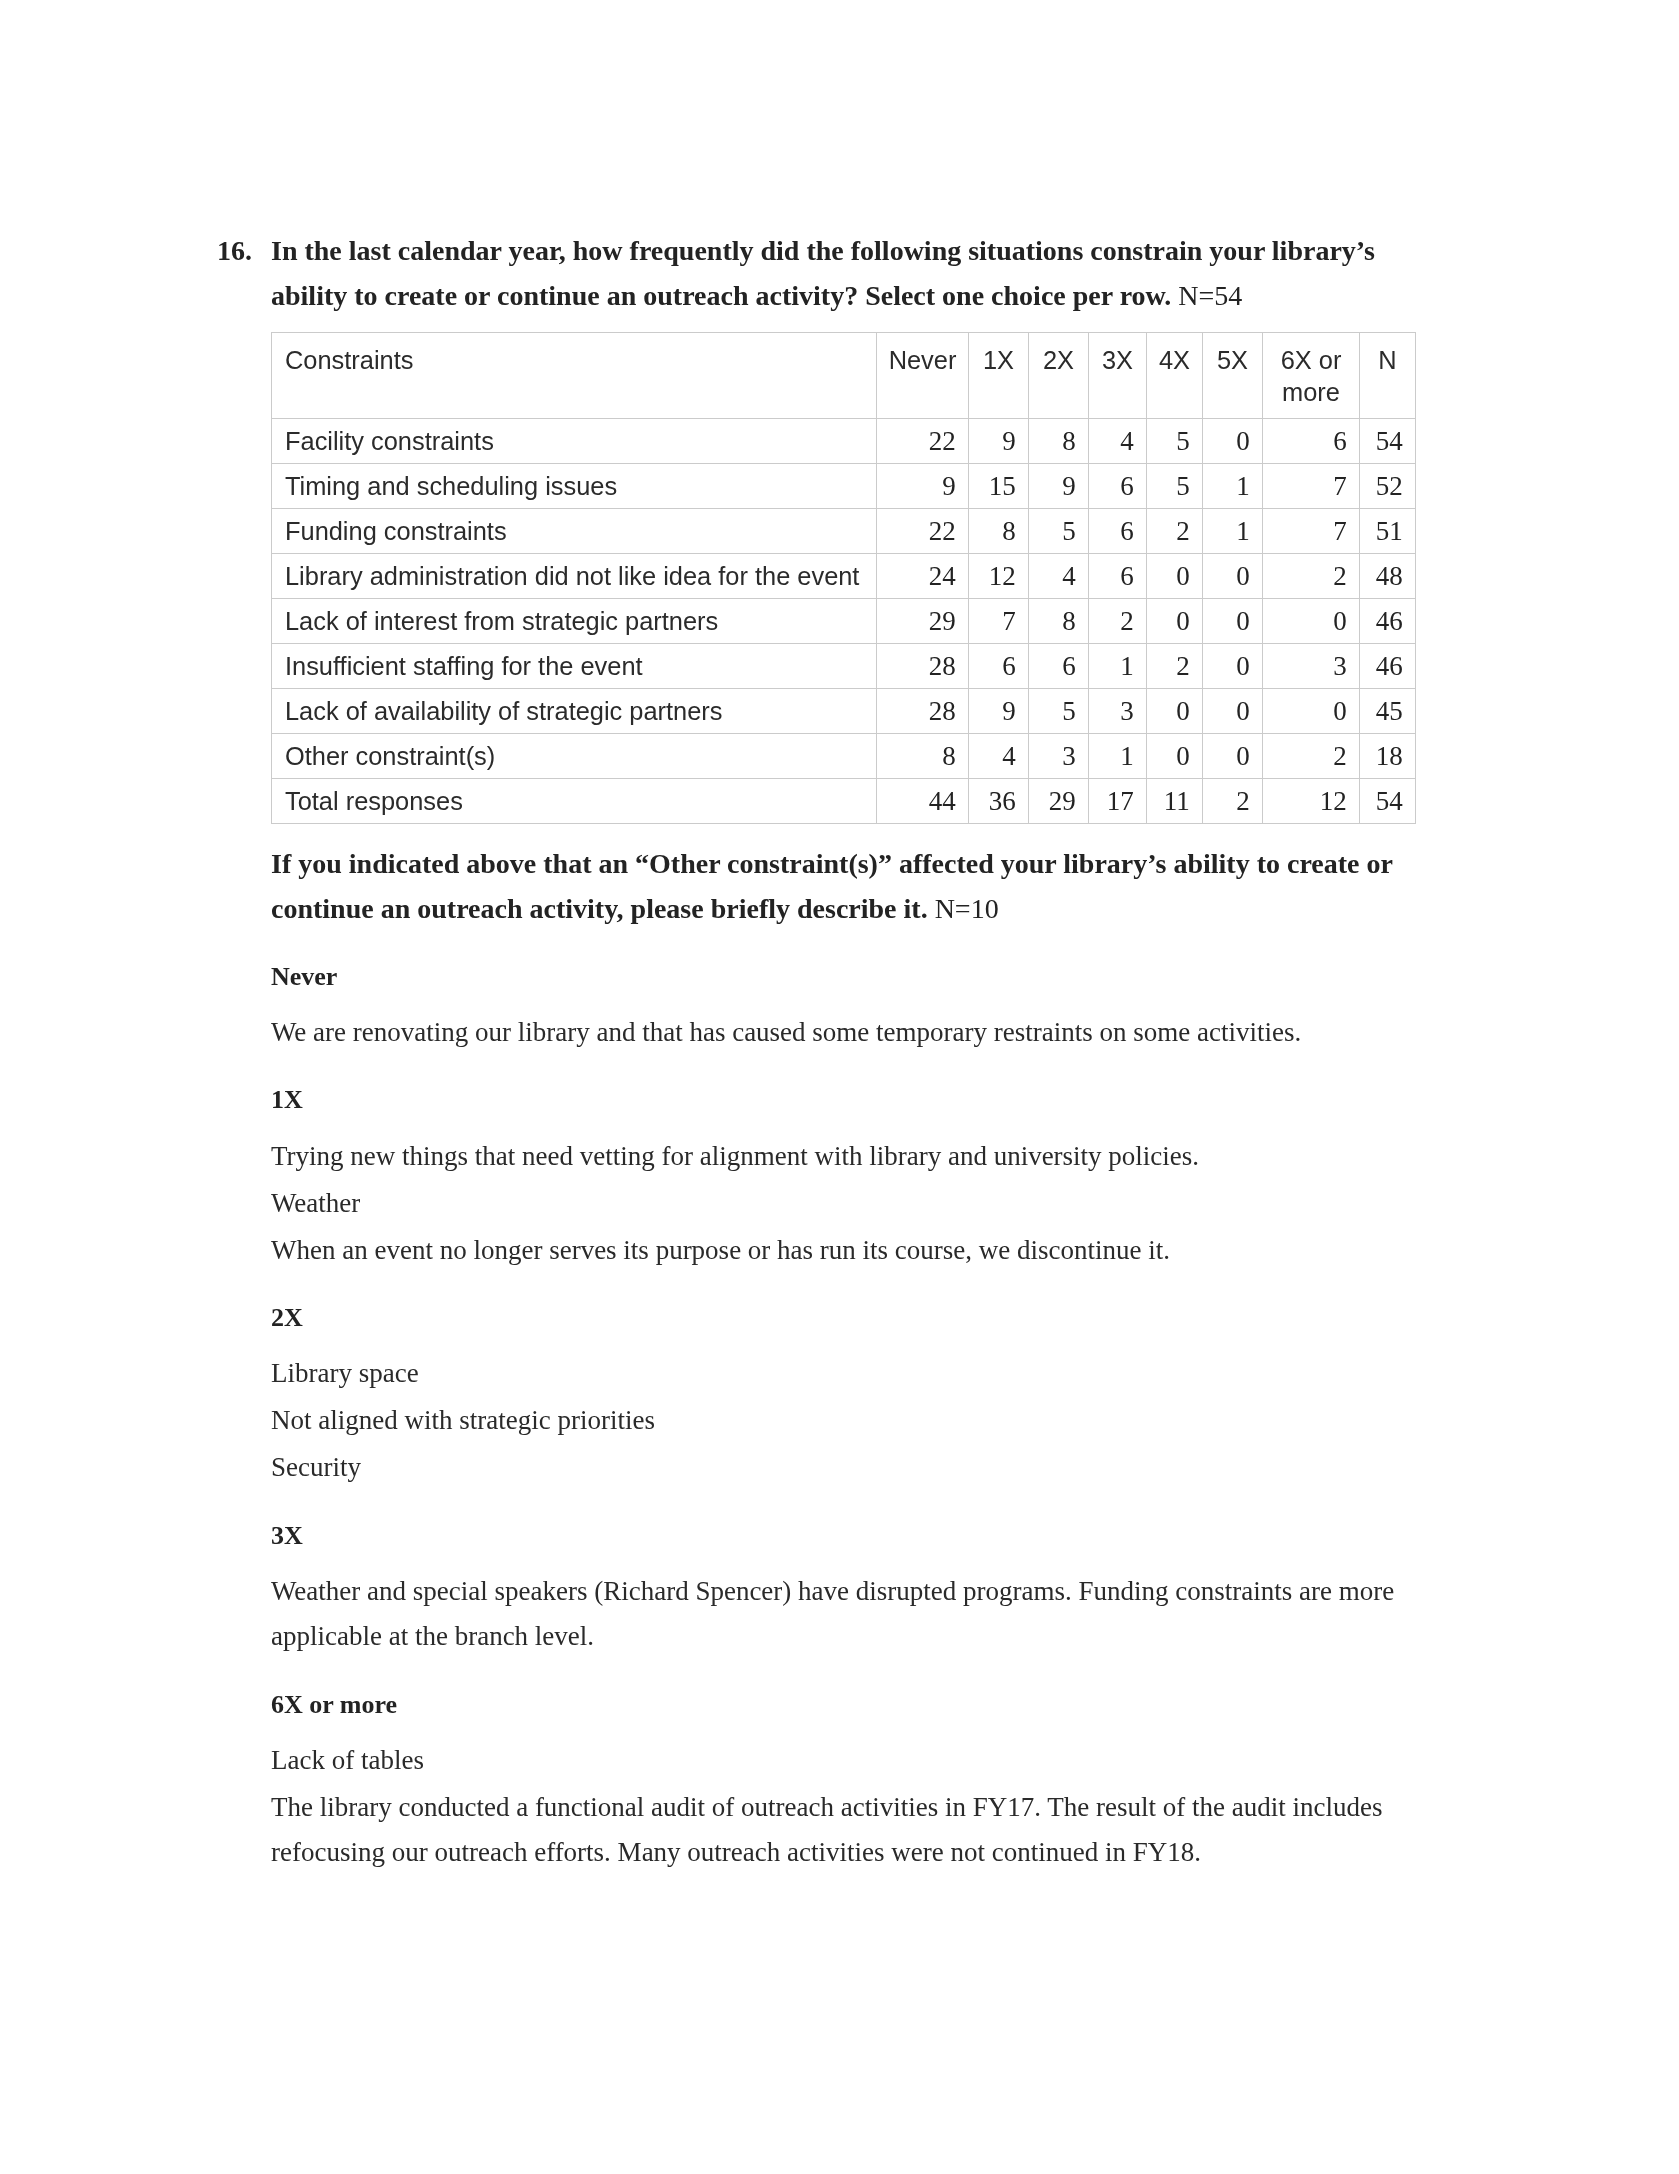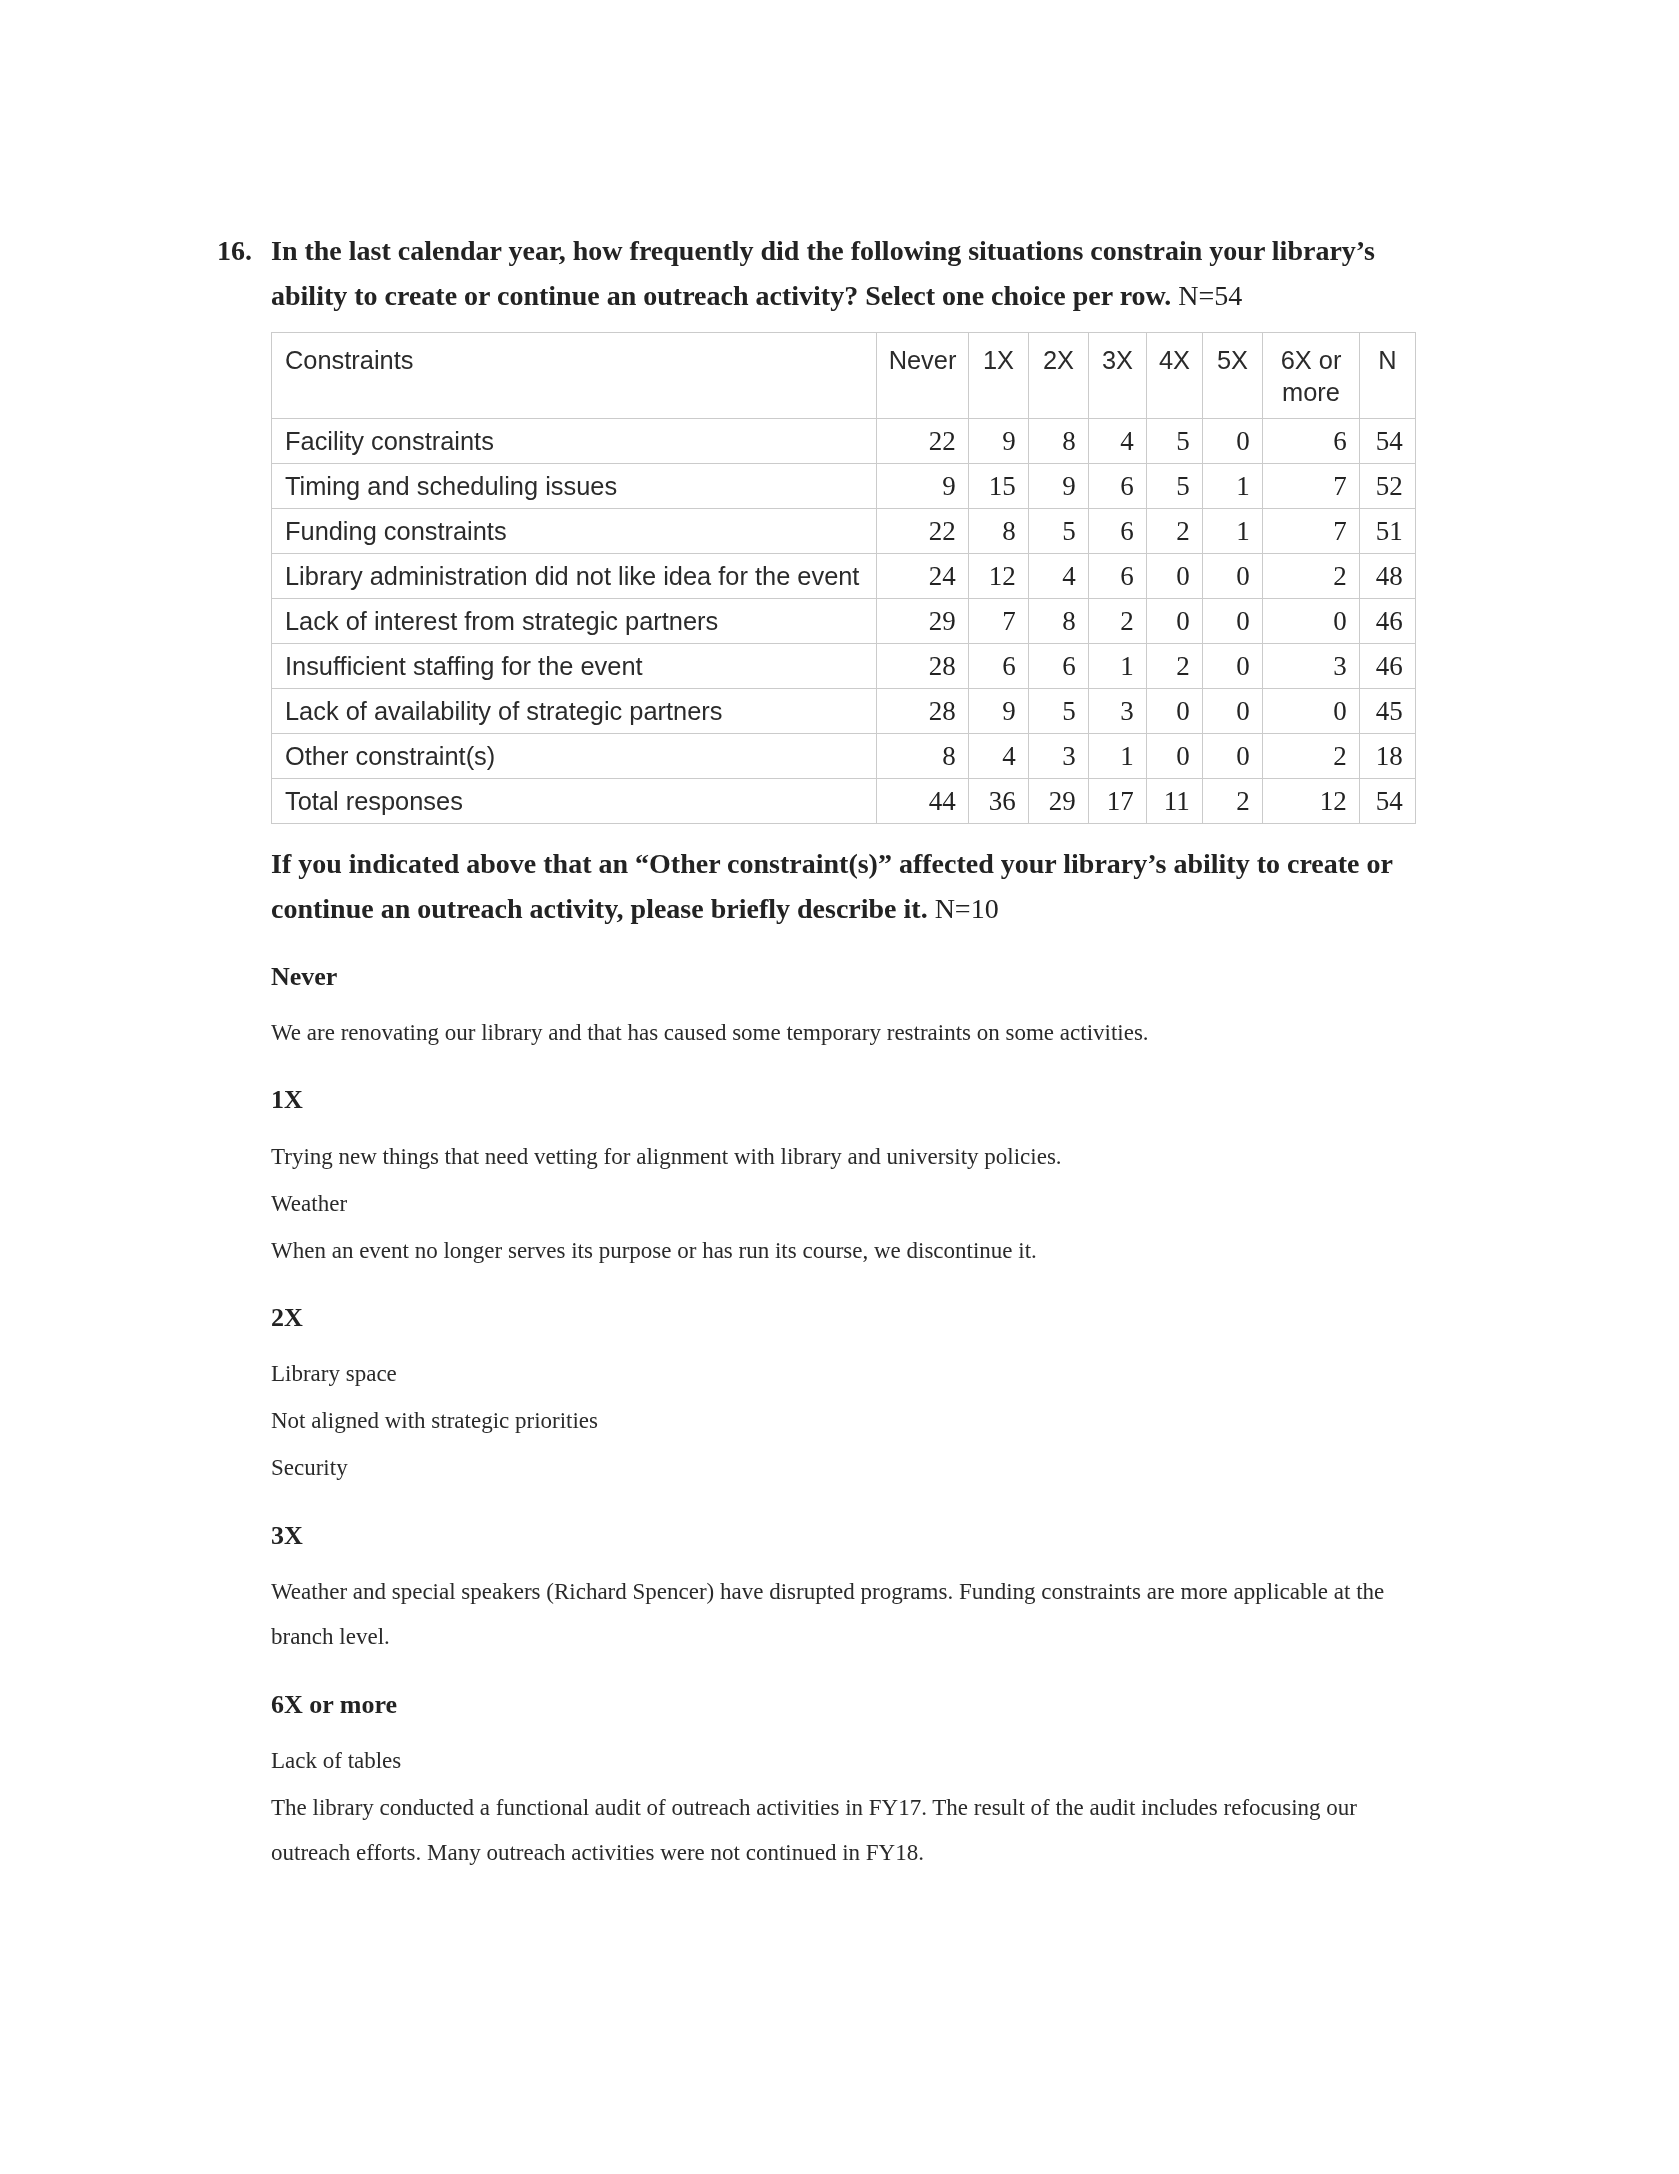--- a/index.html
+++ b/index.html
@@ -84,21 +84,21 @@
     color: #232323;
   }
   .sec-head {
     margin-top: 22.6px;
     font-weight: bold;
     font-size: 26px;
     line-height: 45px;
     color: #232323;
   }
   .para {
-    font-size: 23px;
+    font-size: 27px;
     line-height: 45px;
     color: #2a2a2a;
   }
   .para.first { margin-top: 11.3px; }
   .para.next { margin-top: 1.9px; }
 
   
   .footer {
     position: absolute;
     top: 2023px;

